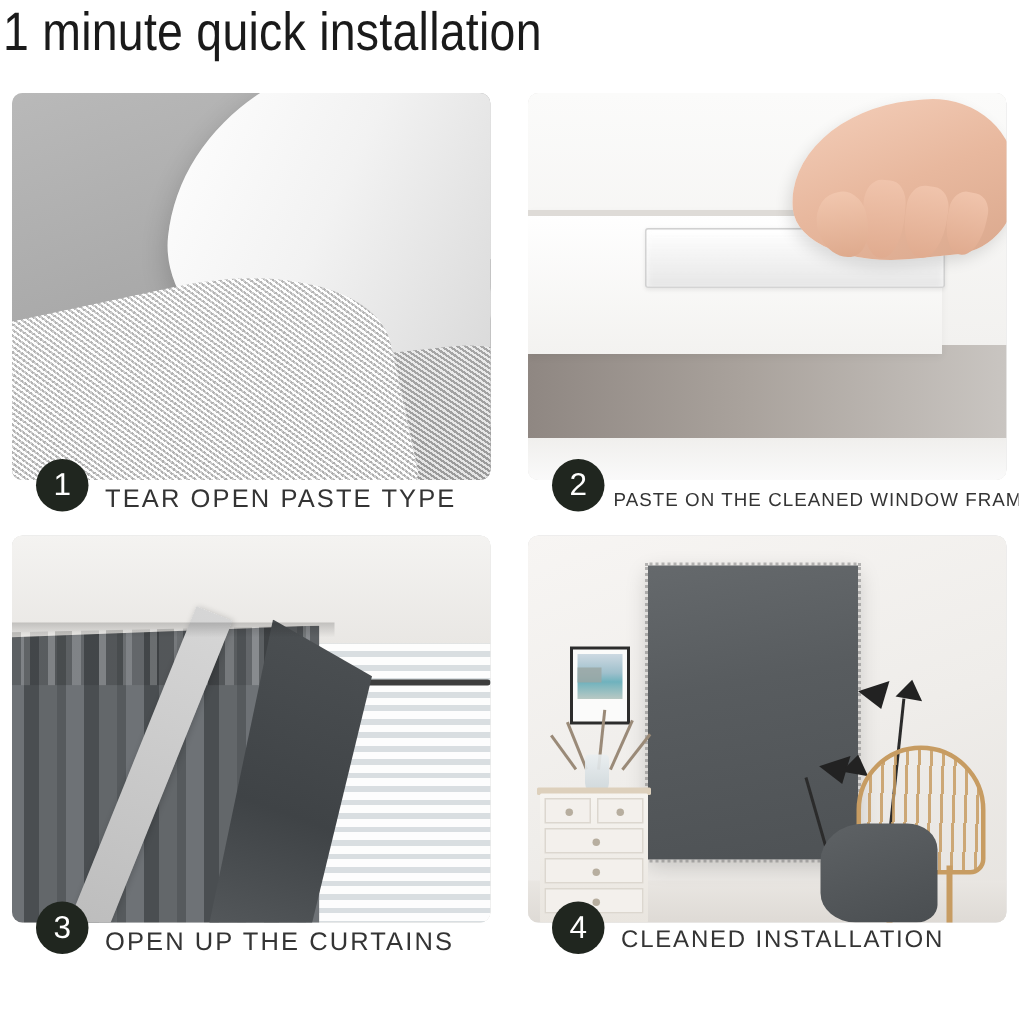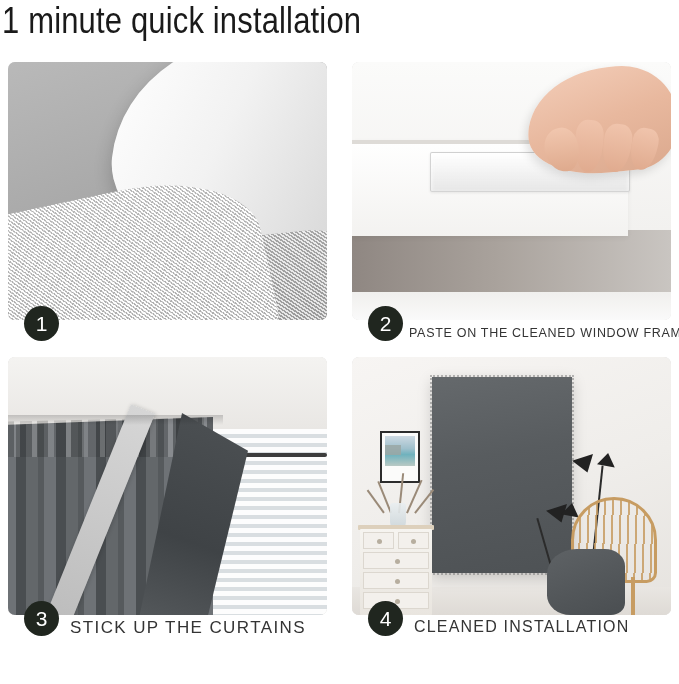--- a/index.html
+++ b/index.html
@@ -412,20 +412,21 @@
     <div class="photo">
       <div class="p1-bg"></div>
       <div class="p1-darkcorner"></div>
       <div class="p1-edge"></div>
       <div class="p1-strip"></div>
       <div class="p1-mesh2"></div>
       <div class="p1-mesh"></div>
     </div>
     <div class="caption-row">
       <div class="badge">1</div>
+      <div class="caption">TEAR OPEN PASTE TYPE</div>
     </div>
   </div>
 
   <div class="cell">
     <div class="photo">
       <div class="p2-bg"></div>
       <div class="p2-wallwhite"></div>
       <div class="p2-band"></div>
       <div class="p2-bandlight"></div>
       <div class="p2-framefront"></div>
@@ -450,21 +451,21 @@
       <div class="p3-blinds"></div>
       <div class="p3-rod"></div>
       <div class="p3-curtain"></div>
       <div class="p3-pleats"></div>
       <div class="p3-fold"></div>
       <div class="p3-band"></div>
       <div class="p3-shadowtop"></div>
     </div>
     <div class="caption-row">
       <div class="badge">3</div>
-      <div class="caption">STICK UP THE CURTAINS</div>
+      <div class="caption">OPEN UP THE CURTAINS</div>
     </div>
   </div>
 
   <div class="cell">
     <div class="photo">
       <div class="p4-wall"></div>
       <div class="p4-floorline"></div>
 
       <div class="p4-curtain"></div>
 

